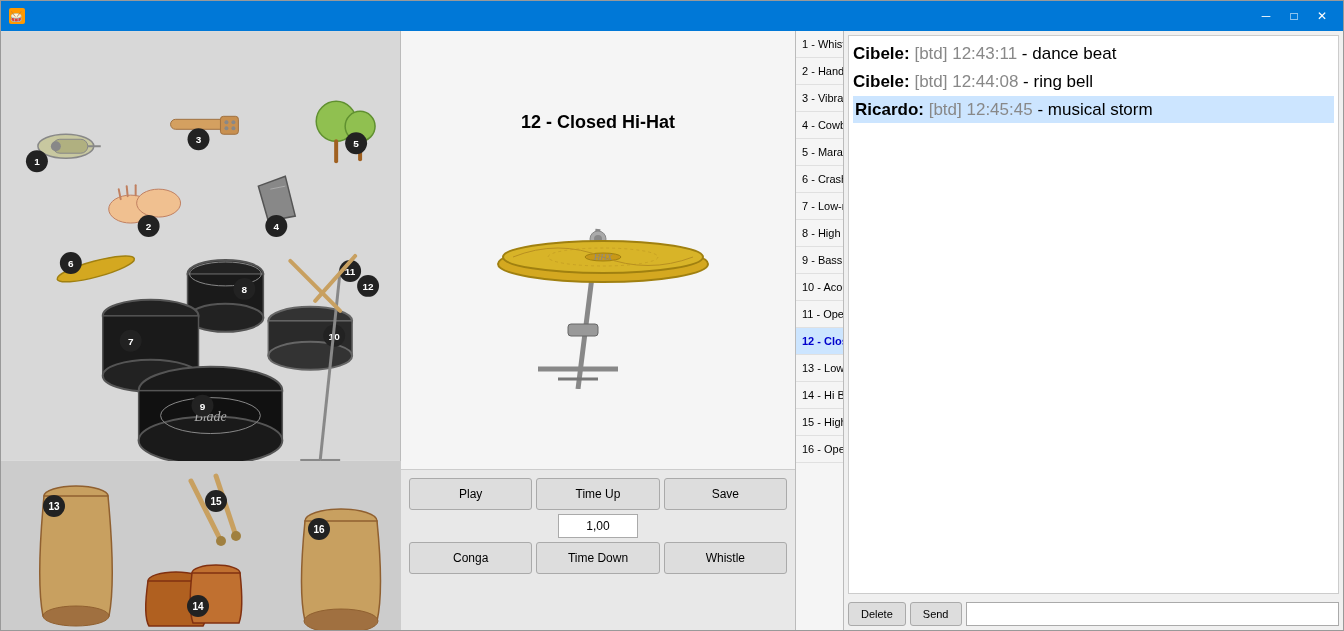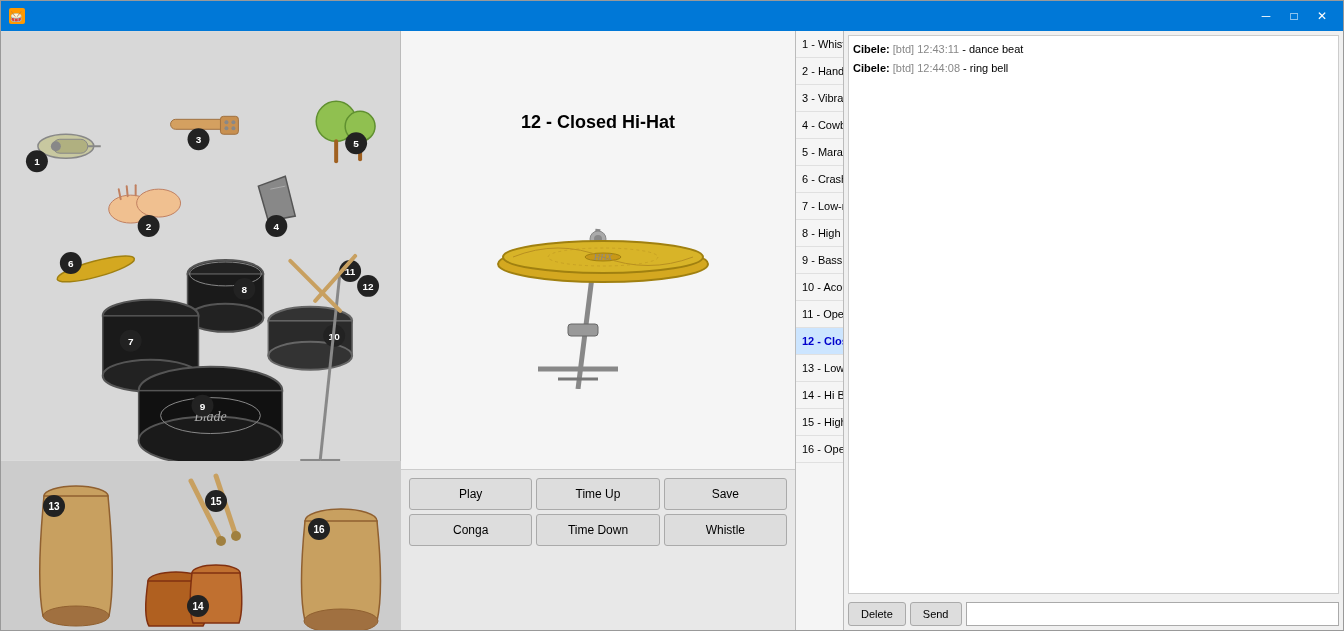--- a/index.html
+++ b/index.html
@@ -146,21 +146,21 @@
       white-space: nowrap;
       overflow: hidden;
     }
     .chat-messages {
       flex: 1;
       background: white;
       border: 1px solid #ccc;
       overflow-y: auto;
       padding: 4px;
       margin: 4px;
-      font-size: 11px;
+      font-size: 17px;
     }
     .chat-msg { 
       padding: 2px 0;
       line-height: 1.4;
     }
     .chat-msg.highlight {
       background: #cce5ff;
       padding: 2px 2px;
     }
     .chat-sender { font-weight: bold; }
@@ -456,20 +456,23 @@
           </svg>
         </div>
       </div>
 
       <div class="controls-area">
         <div class="btn-row">
           <button class="ctrl-btn">Play</button>
           <button class="ctrl-btn">Time Up</button>
           <button class="ctrl-btn">Save</button>
         </div>
+        <div style="display:flex; justify-content:center;">
+          <div class="tempo-display">1,00</div>
+        </div>
         <div class="btn-row">
           <button class="ctrl-btn">Conga</button>
           <button class="ctrl-btn">Time Down</button>
           <button class="ctrl-btn">Whistle</button>
         </div>
       </div>
     </div>
 
     <div class="right-panel">
       <div class="seq-and-chat">
@@ -527,20 +530,21 @@
               </div>
             </div>
         </div>
 
         <div class="chat-section">
           <div style="flex:1; display:flex; flex-direction:column; overflow:hidden;">
             <div class="chat-messages" id="chat-messages">
 
             <div class="chat-msg"><span class="chat-sender">Cibele: </span><span class="chat-tag">[btd] 12:43:11</span><span> - dance beat</span></div>
                 <div class="chat-msg"><span class="chat-sender">Cibele: </span><span class="chat-tag">[btd] 12:44:08</span><span> - ring bell</span></div>
+                <div class="chat-msg highlight"><span class="chat-sender">Ricardo: </span><span class="chat-tag">[btd] 12:45:45</span><span> - musical storm</span></div>
               </div>
             <div class="chat-bottom">
               <button class="chat-btn">Delete</button>
               <button class="chat-btn">Send</button>
               <input class="chat-input" type="text" style="">
             </div>
           </div>
         </div>
 
       </div>

